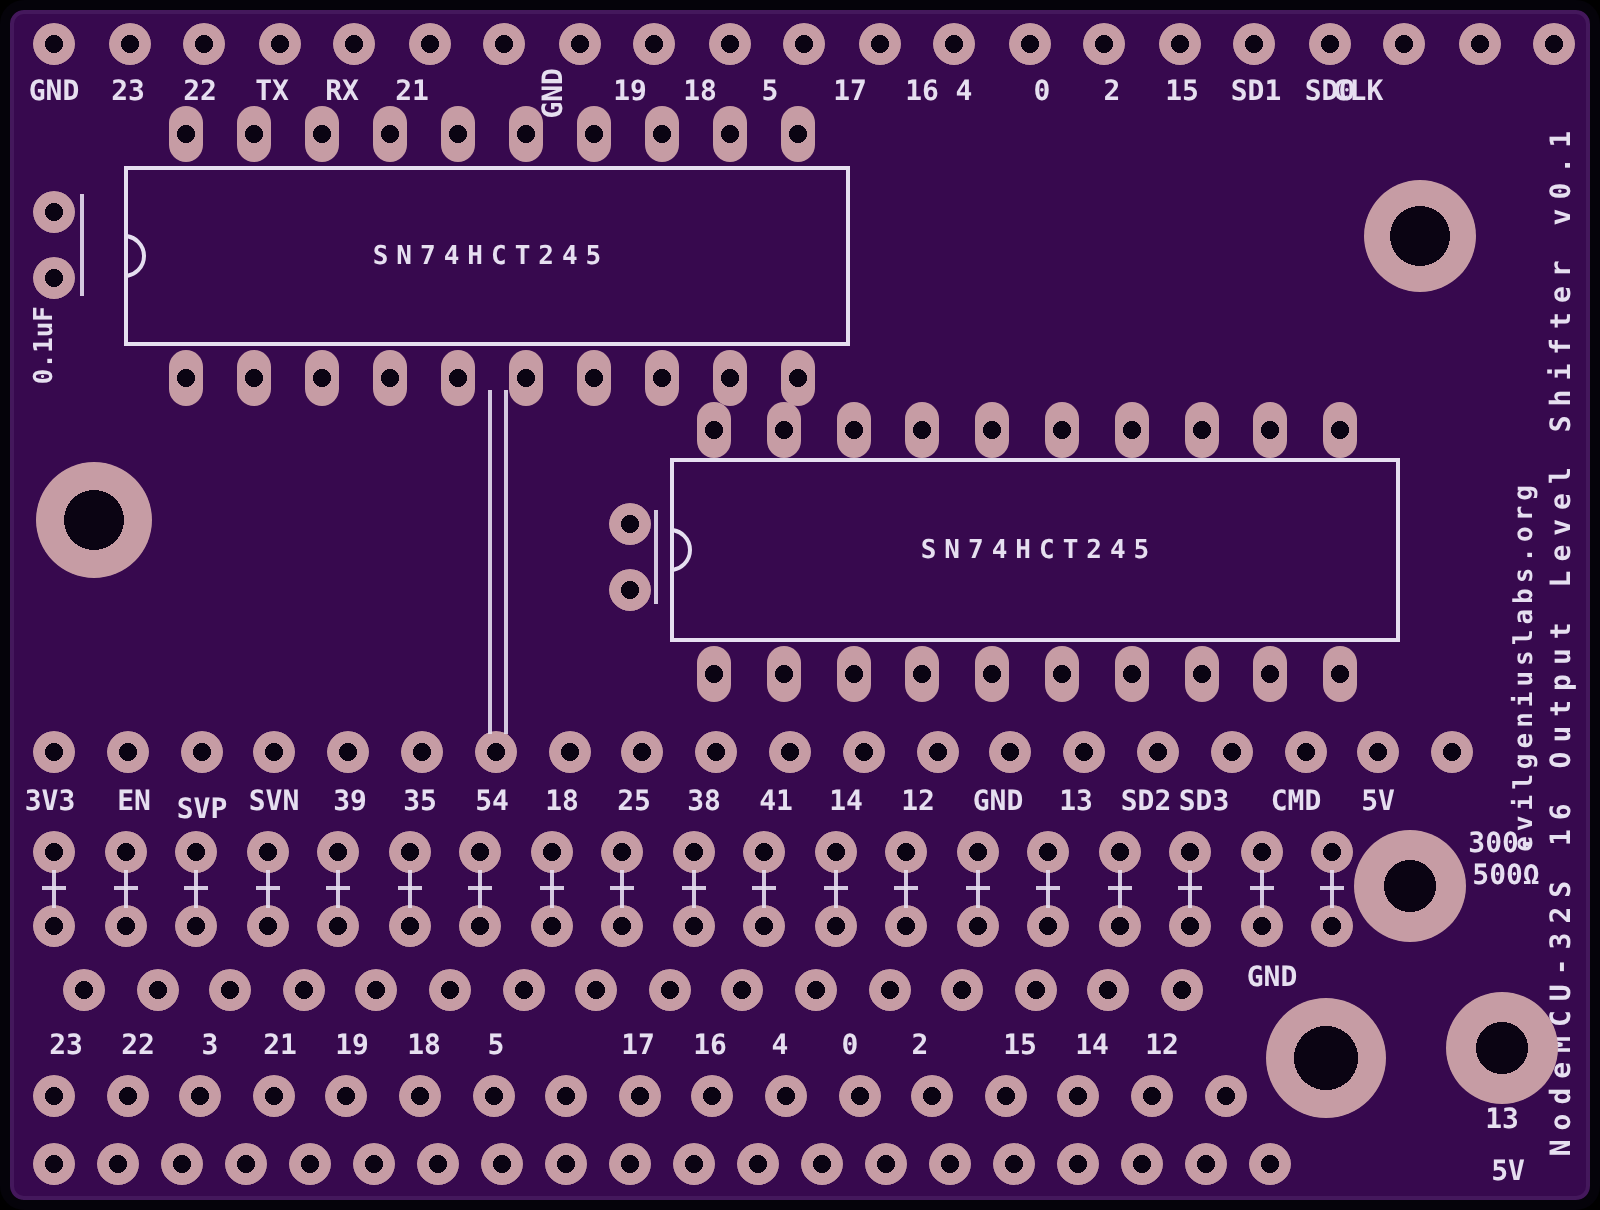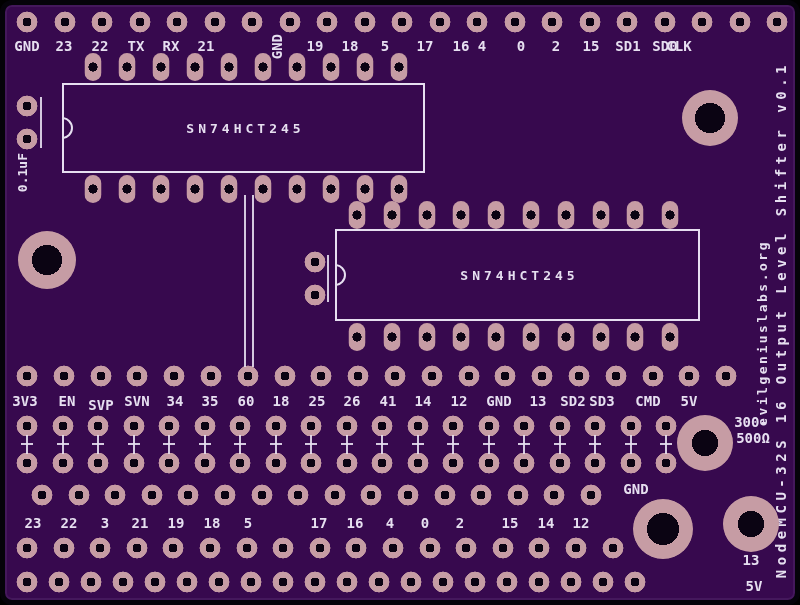--- a/index.html
+++ b/index.html
@@ -314,26 +314,26 @@
       <span class="slk label" style="left: 516px; top: 33px;">0</span>
       <span class="slk label" style="left: 551px; top: 33px;">2</span>
       <span class="slk label" style="left: 586px; top: 33px;">15</span>
       <span class="slk label" style="left: 623px; top: 33px;">SD1</span>
       <span class="slk label" style="left: 660px; top: 33px;">SD0</span>
       <span class="slk label" style="left: 674px; top: 33px;">CLK</span>
       <span class="slk label" style="left: 20px; top: 388px;">3V3</span>
       <span class="slk label" style="left: 62px; top: 388px;">EN</span>
       <span class="slk label" style="left: 96px; top: 392px;">SVP</span>
       <span class="slk label" style="left: 132px; top: 388px;">SVN</span>
-      <span class="slk label" style="left: 170px; top: 388px;">34</span>
+      <span class="slk label" style="left: 170px; top: 388px;">39</span>
       <span class="slk label" style="left: 205px; top: 388px;">35</span>
-      <span class="slk label" style="left: 241px; top: 388px;">60</span>
+      <span class="slk label" style="left: 241px; top: 388px;">54</span>
       <span class="slk label" style="left: 276px; top: 388px;">18</span>
       <span class="slk label" style="left: 312px; top: 388px;">25</span>
-      <span class="slk label" style="left: 347px; top: 388px;">26</span>
+      <span class="slk label" style="left: 347px; top: 388px;">38</span>
       <span class="slk label" style="left: 383px; top: 388px;">41</span>
       <span class="slk label" style="left: 418px; top: 388px;">14</span>
       <span class="slk label" style="left: 454px; top: 388px;">12</span>
       <span class="slk label" style="left: 494px; top: 388px;">GND</span>
       <span class="slk label" style="left: 533px; top: 388px;">13</span>
       <span class="slk label" style="left: 568px; top: 388px;">SD2</span>
       <span class="slk label" style="left: 597px; top: 388px;">SD3</span>
       <span class="slk label" style="left: 643px; top: 388px;">CMD</span>
       <span class="slk label" style="left: 684px; top: 388px;">5V</span>
       <span class="slk label" style="left: 28px; top: 510px;">23</span>

